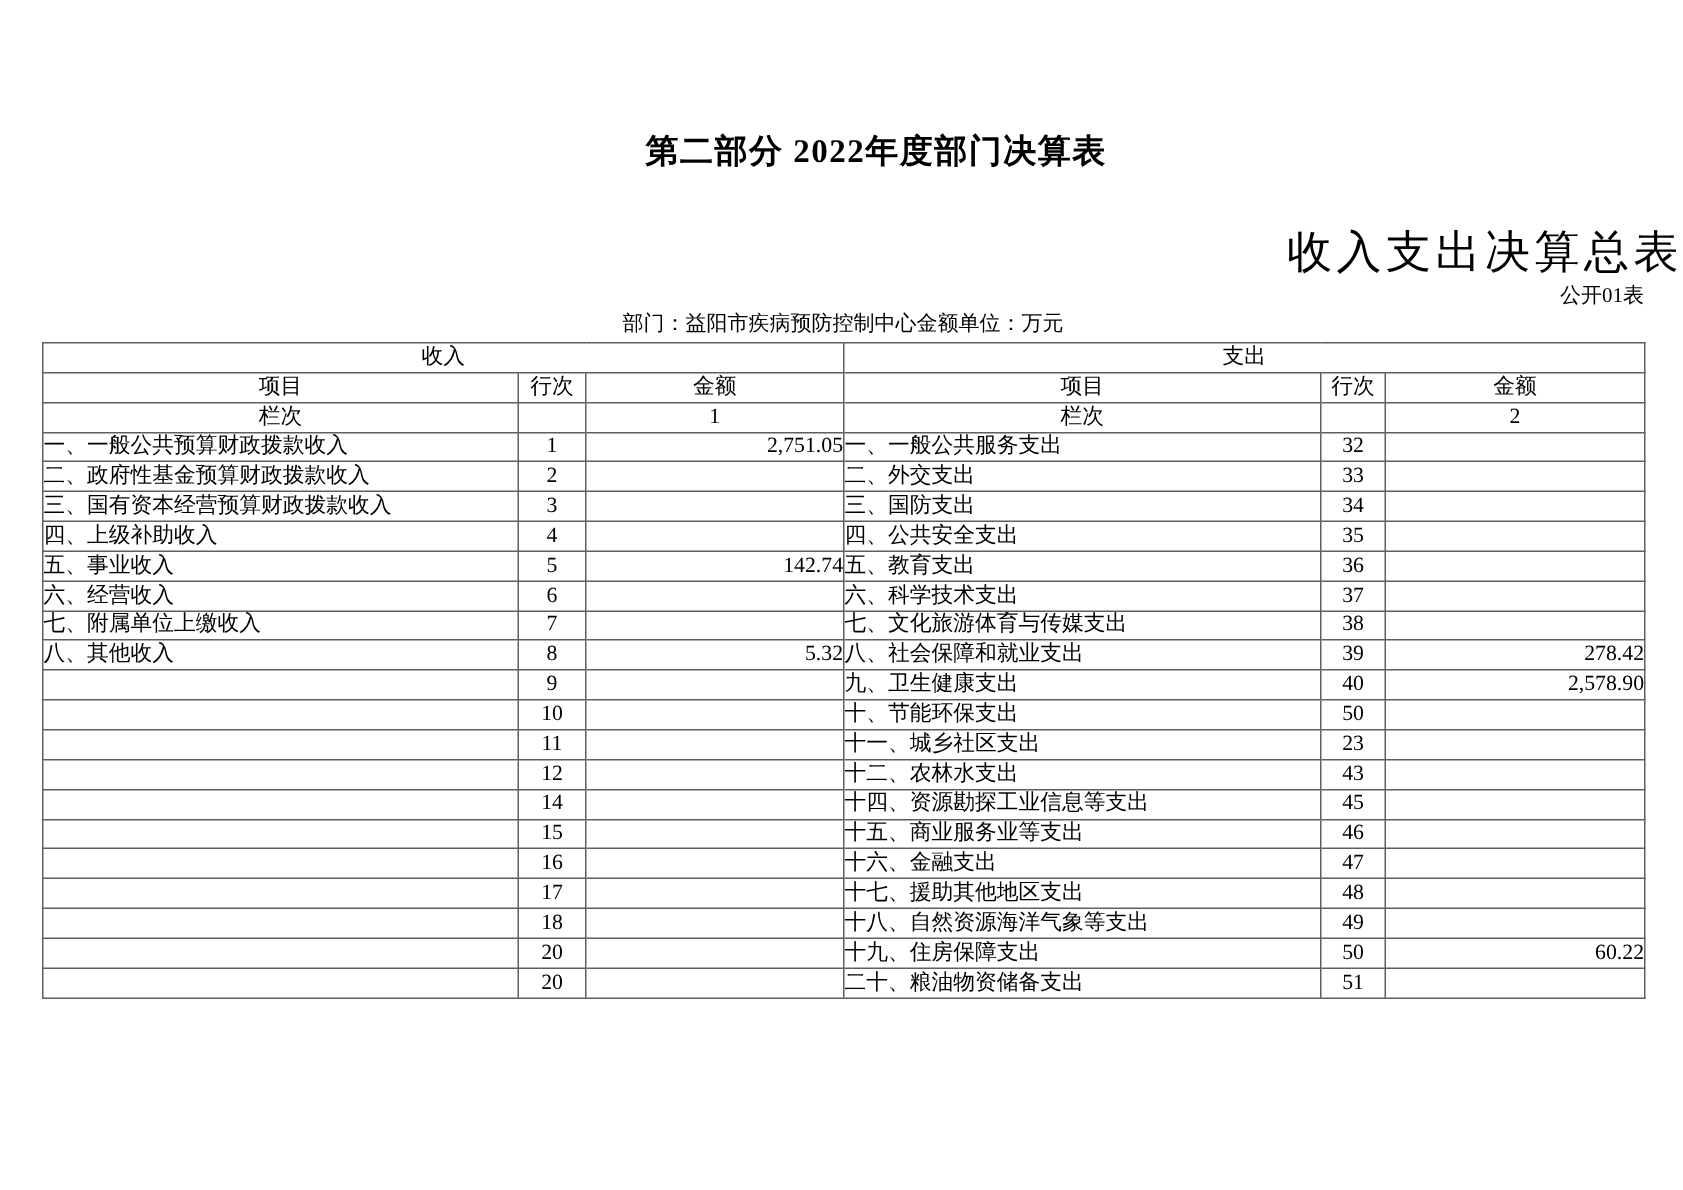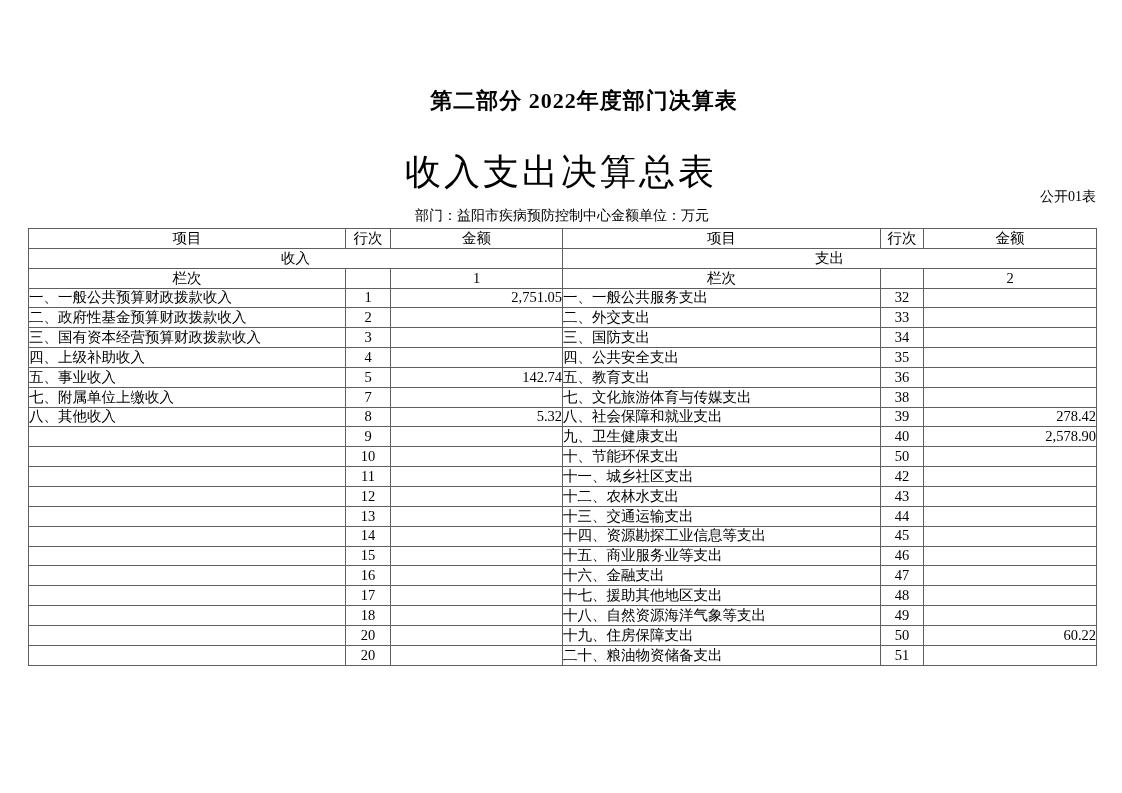--- a/index.html
+++ b/index.html
@@ -14,22 +14,22 @@
   }
   .part-title {
     position:absolute; top:86px; left:0; width:100%;
     text-align:center;
     font-size:22px; font-weight:bold;
     letter-spacing:1px;
     margin-left:23px;
   }
   .table-title {
     position:absolute; top:148px; left:0; width:100%;
-    text-align:center;
-    font-size:36px; font-weight:normal;
+    text-align:right;
+    font-size:30px; font-weight:normal;
     letter-spacing:3px;
   }
   .table-code {
     position:absolute; top:188px; left:28px; width:1068px;
     text-align:right;
     font-size:14px;
   }
   .meta-row {
     position:absolute; top:207px; left:28px; width:1068px;
     display:flex; justify-content:center;
@@ -76,30 +76,30 @@
     <colgroup>
       <col style="width:317px">
       <col style="width:45px">
       <col style="width:172px">
       <col style="width:318px">
       <col style="width:43px">
       <col style="width:173px">
     </colgroup>
     <tbody>
       <tr>
+        <td colspan="3" class="c">收入</td>
+        <td colspan="3" class="c">支出</td>
+      </tr>
+      <tr>
         <td class="c">项目</td>
         <td class="c">行次</td>
         <td class="c">金额</td>
         <td class="c">项目</td>
         <td class="c">行次</td>
         <td class="c">金额</td>
-      </tr>
-      <tr>
-        <td colspan="3" class="c">收入</td>
-        <td colspan="3" class="c">支出</td>
       </tr>
       <tr>
         <td class="c">栏次</td>
         <td class="c"></td>
         <td class="c">1</td>
         <td class="c">栏次</td>
         <td class="c"></td>
         <td class="c">2</td>
       </tr>
     </tbody>
@@ -138,20 +138,28 @@
         </tr>
         <tr>
           <td class="item">五、事业收入</td>
           <td class="line">5</td>
           <td class="amount">142.74</td>
           <td class="item">五、教育支出</td>
           <td class="line">36</td>
           <td class="amount"></td>
         </tr>
         <tr>
+          <td class="item">六、经营收入</td>
+          <td class="line">6</td>
+          <td class="amount"></td>
+          <td class="item">六、科学技术支出</td>
+          <td class="line">37</td>
+          <td class="amount"></td>
+        </tr>
+        <tr>
           <td class="item">七、附属单位上缴收入</td>
           <td class="line">7</td>
           <td class="amount"></td>
           <td class="item">七、文化旅游体育与传媒支出</td>
           <td class="line">38</td>
           <td class="amount"></td>
         </tr>
         <tr>
           <td class="item">八、其他收入</td>
           <td class="line">8</td>
@@ -174,37 +182,29 @@
           <td class="amount"></td>
           <td class="item">十、节能环保支出</td>
           <td class="line">50</td>
           <td class="amount"></td>
         </tr>
         <tr>
           <td class="item"></td>
           <td class="line">11</td>
           <td class="amount"></td>
           <td class="item">十一、城乡社区支出</td>
-          <td class="line">42</td>
+          <td class="line">23</td>
           <td class="amount"></td>
         </tr>
         <tr>
           <td class="item"></td>
           <td class="line">12</td>
           <td class="amount"></td>
           <td class="item">十二、农林水支出</td>
           <td class="line">43</td>
-          <td class="amount"></td>
-        </tr>
-        <tr>
-          <td class="item"></td>
-          <td class="line">13</td>
-          <td class="amount"></td>
-          <td class="item">十三、交通运输支出</td>
-          <td class="line">44</td>
           <td class="amount"></td>
         </tr>
         <tr>
           <td class="item"></td>
           <td class="line">14</td>
           <td class="amount"></td>
           <td class="item">十四、资源勘探工业信息等支出</td>
           <td class="line">45</td>
           <td class="amount"></td>
         </tr>

